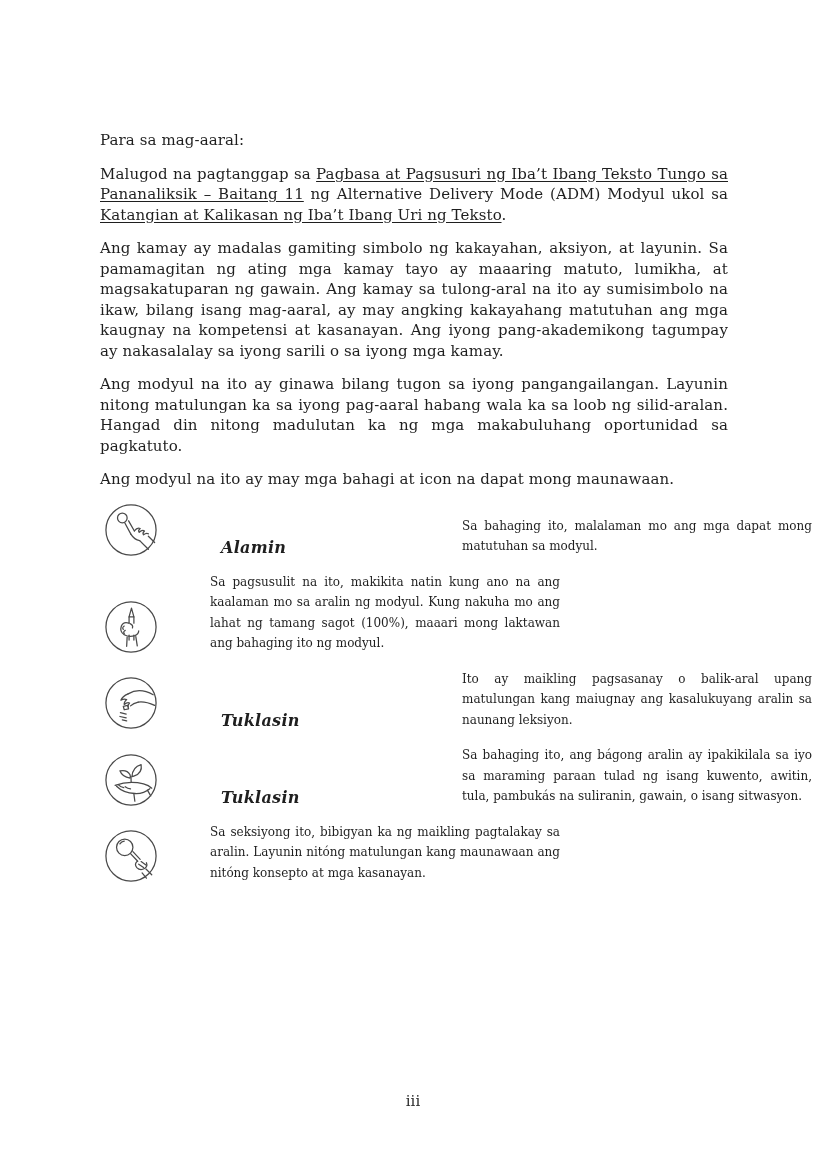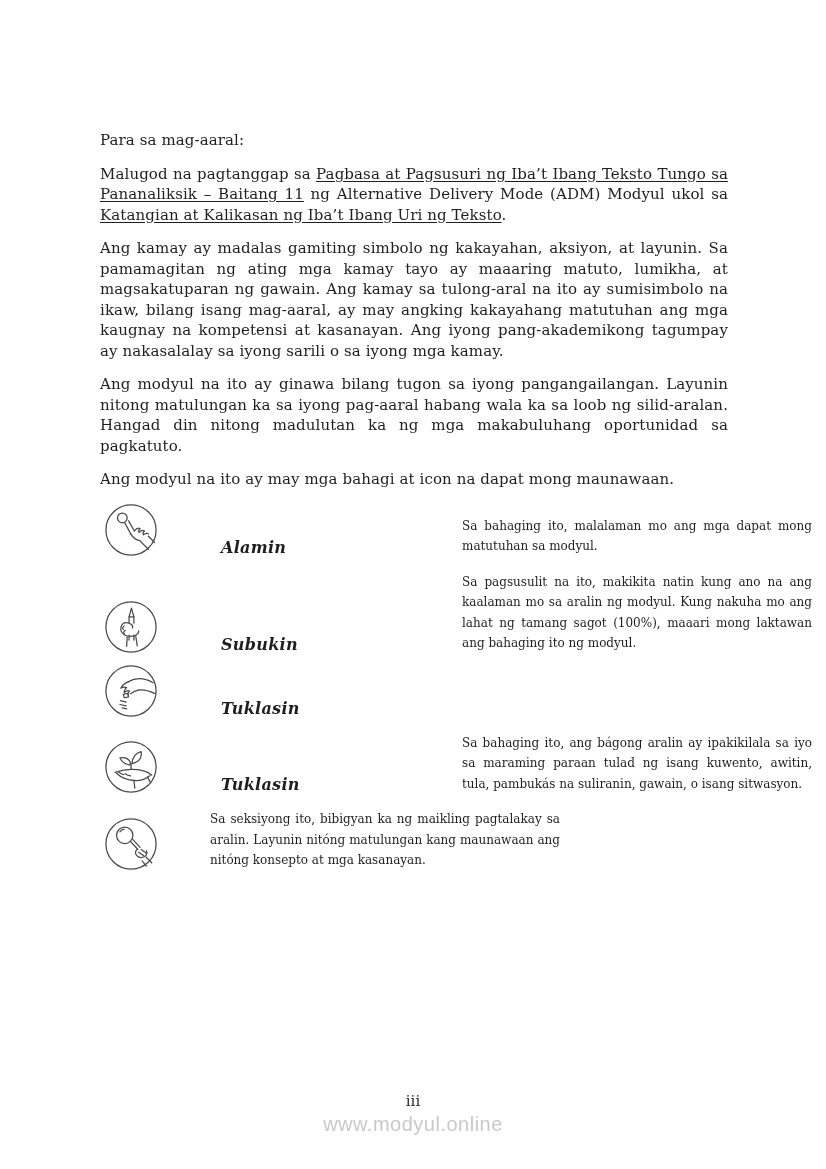--- a/index.html
+++ b/index.html
@@ -119,41 +119,41 @@
               <path d="M26,36.5 L26,41.5 M31,36.5 L31,41.5"></path>
               <path d="M26,24 q-6,-2 -8,3 q-2,6 3,9 q5,3 11,1 q4,-1.5 4,-5"></path>
               <path d="M21,27 q-2.5,1.5 -1,3.5"></path>
               <path d="M22,31.5 q-2.5,1.5 -1,3.5"></path>
               <path d="M27,24.5 q3.5,1.5 2.5,4.5"></path>
               <path d="M24,38.5 L23.5,48"></path>
               <path d="M33,38 L34.5,47.5"></path>
             </g>
           </svg>
         </div>
-        <div class="label-cell">Subukin</div>
         <div class="desc-cell">Sa pagsusulit na ito, makikita natin kung ano na ang kaalaman mo sa aralin ng modyul. Kung nakuha mo ang lahat ng tamang sagot (100%), maaari mong laktawan ang bahaging ito ng modyul.</div>
       </div>
 
       <div class="part-row">
         <div class="icon-cell">
           <svg viewBox="0 0 56 56" width="54" height="54">
             <g class="line-icon" fill="none" stroke-width="1.3" stroke-linecap="round" stroke-linejoin="round">
               <circle cx="28" cy="28" r="26"></circle>
               <path d="M51,19.5 Q37,11.5 25,18.5"></path>
               <path d="M52.5,30.5 Q43,26 35.5,27"></path>
               <path d="M25,18.5 q-6,2.5 -7.5,6.5 q3.5,-1.5 6,-0.5 q-3,2.5 -2.5,5 q3,-2.5 5.5,-1.5 q-2,2 -1.5,4"></path>
               <path d="M35.5,27 q-5,1 -8,4"></path>
               <path d="M20,31.5 l4.5,-1 l1,3.5 l-4.5,1 Z"></path>
               <path d="M17,38 l6,1.5"></path>
               <path d="M16.5,42 l6.5,1.5"></path>
               <path d="M19,45.5 l4.5,1"></path>
             </g>
           </svg>
         </div>
         <div class="label-cell">Tuklasin</div>
+        <div class="desc-cell">Ito ay maikling pagsasanay o balik-aral upang matulungan kang maiugnay ang kasalukuyang aralin sa naunang leksiyon.</div>
       </div>
 
       <div class="part-row">
         <div class="icon-cell">
           <svg viewBox="0 0 56 56" width="54" height="54">
             <g class="line-icon" fill="none" stroke-width="1.3" stroke-linecap="round" stroke-linejoin="round">
               <circle cx="28" cy="28" r="26"></circle>
               <path d="M27,26 Q19,25 16.5,18.5 Q24,17 27,22.5 Q27.7,24.3 27,26 Z"></path>
               <path d="M29,24.5 Q29.5,14.5 38.5,12 Q40,20.5 31.5,23.8 Q30,24.4 29,24.5 Z"></path>
               <path d="M28.2,30.5 Q28,27 28,24.5"></path>
@@ -187,14 +187,13 @@
             </g>
           </svg>
         </div>
         <div class="desc-cell">Sa seksiyong ito, bibigyan ka ng maikling pagtalakay sa aralin. Layunin nitóng matulungan kang maunawaan ang nitóng konsepto at mga kasanayan.</div>
       </div>
 
     </div>
   </div>
 
   <div class="page-number">iii</div>
-  <div class="watermark">www.modyul.online</div>
 </div>
 
 </body></html>

